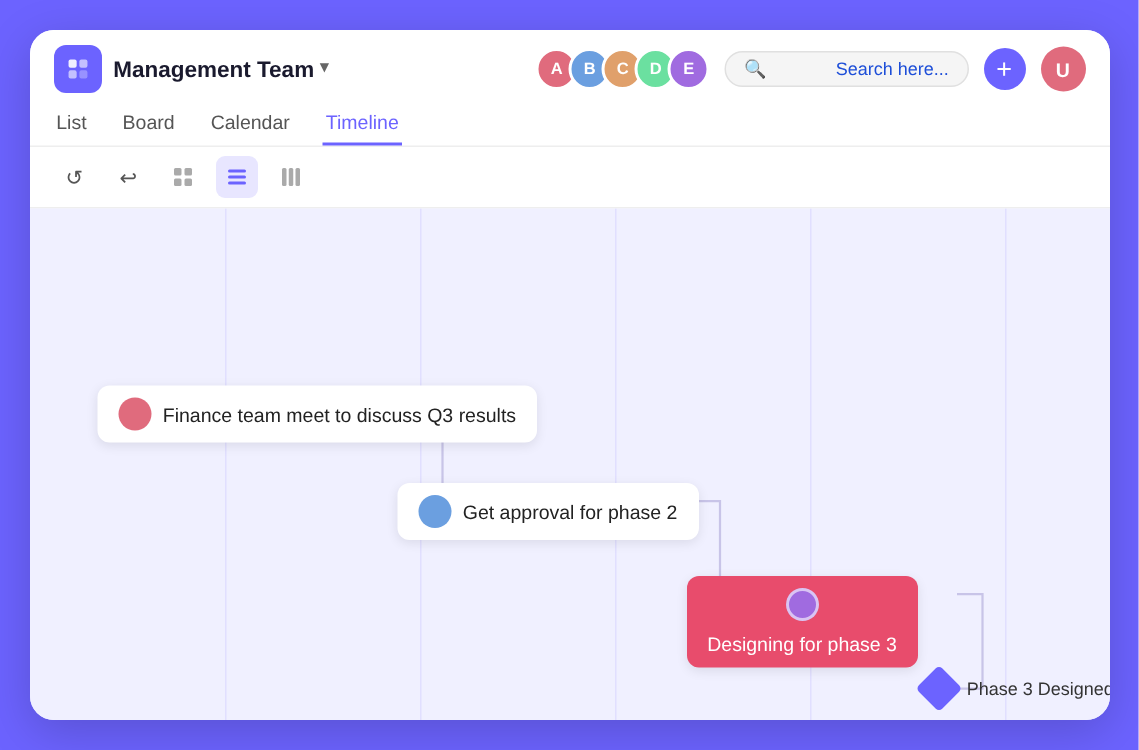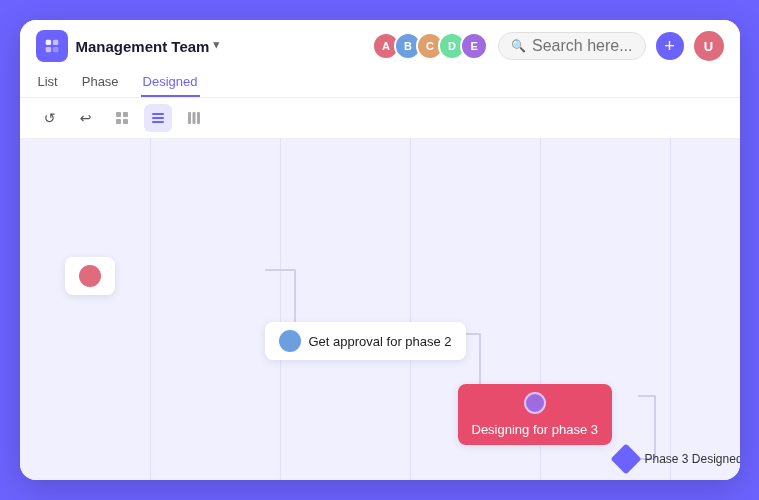--- a/index.html
+++ b/index.html
@@ -278,30 +278,31 @@
       <div class="header-right">
         <div class="avatars">
           <div class="avatar a1">A</div>
           <div class="avatar a2">B</div>
           <div class="avatar a3">C</div>
           <div class="avatar a4">D</div>
           <div class="avatar a5">E</div>
         </div>
         <div class="search-box">
           <span class="search-icon-small">🔍</span>
-          <span style="font-size:16px;color:#737373;">Search here...</span>
+          <span style="font-size:12px;color:#1d4ed8;margin-left:40px;">Search here...</span>
         </div>
         <button class="add-btn">+</button>
         <div class="user-avatar">U</div>
       </div>
     </div>
     <nav class="nav-tabs">
       <span class="nav-tab">List</span>
-      <span class="nav-tab">Phase</span>
-      <span class="nav-tab active">Designed</span>
+      <span class="nav-tab">Board</span>
+      <span class="nav-tab">Calendar</span>
+      <span class="nav-tab active">Timeline</span>
     </nav>
   </div>
 
   <div class="toolbar">
     <button class="toolbar-btn" title="Refresh">↺</button>
     <button class="toolbar-btn" title="Undo">↩</button>
     <button class="toolbar-btn" title="Grid">
       <svg width="14" height="14" viewBox="0 0 14 14" fill="none">
         <rect x="1" y="1" width="5" height="5" rx="1" fill="#aaa"></rect>
         <rect x="8" y="1" width="5" height="5" rx="1" fill="#aaa"></rect>
@@ -337,20 +338,21 @@
 
       <path d="M 245 131 L 275 131 L 275 195 L 265 195" stroke="#c8c4e8" stroke-width="1.5" fill="none"></path>
 
       <path d="M 445 195 L 460 195 L 460 257 L 455 257" stroke="#c8c4e8" stroke-width="1.5" fill="none"></path>
 
       <path d="M 618 257 L 635 257 L 635 320 L 606 320" stroke="#c8c4e8" stroke-width="1.5" fill="none"></path>
     </svg>
 
     <div class="task-card" style="left: 45px; top: 118px;">
       <div class="task-avatar t1"></div>
+      <span>Finance team meet to discuss Q3 results</span>
     </div>
 
     <div class="task-card" style="left: 245px; top: 183px;">
       <div class="task-avatar t2"></div>
       <span>Get approval for phase 2</span>
     </div>
 
     <div class="task-card active" style="left: 438px; top: 245px;">
       <div class="task-avatar t3" style="border: 2px solid rgba(255,255,255,0.6);"></div>
       <span>Designing for phase 3</span>

